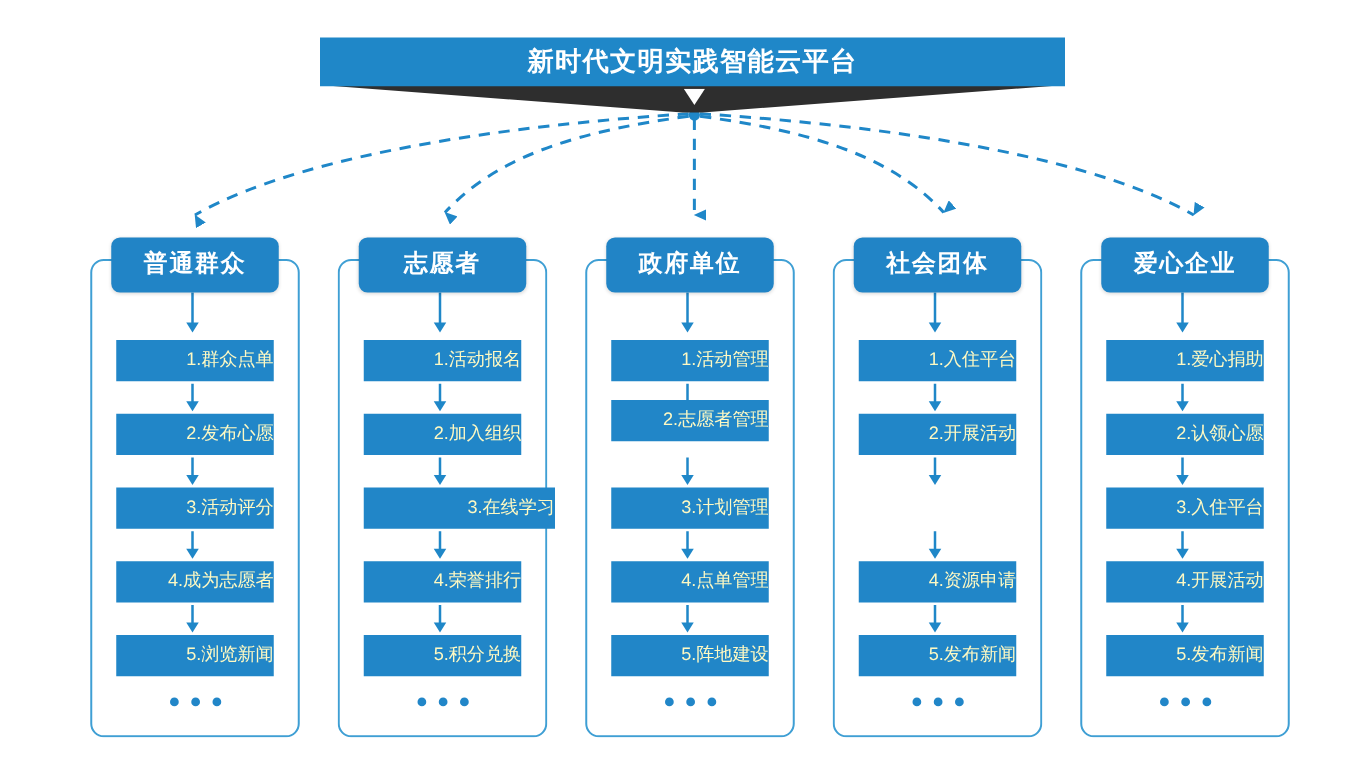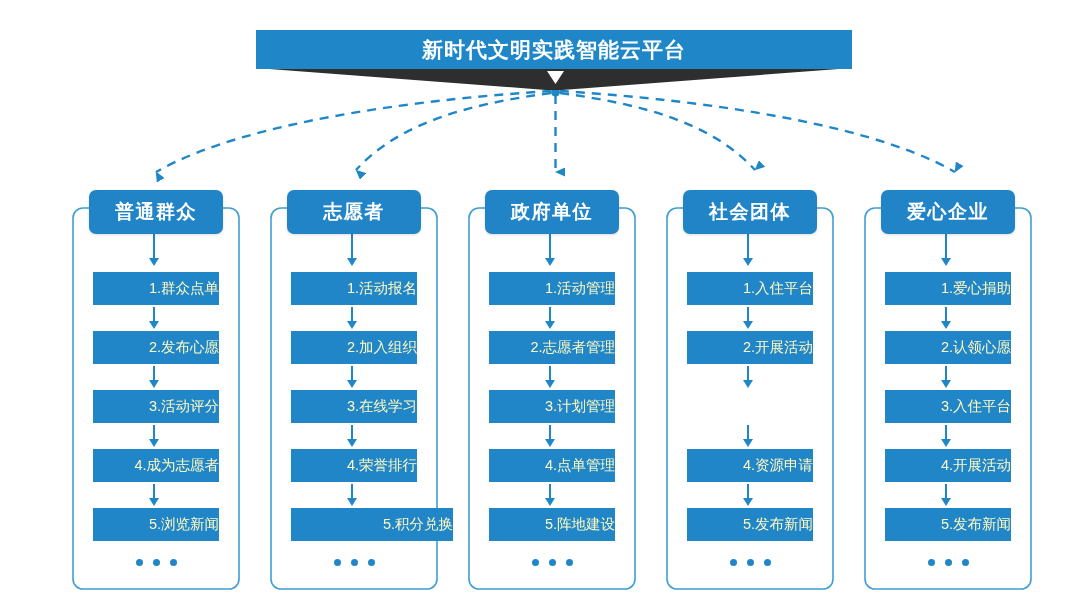--- a/index.html
+++ b/index.html
@@ -283,52 +283,52 @@
           <div class="item" style="top: 65px;">
             <span class="item-label">1.活动报名</span>
           </div>
           <div class="item-arrow" style="top: 100px;"></div>
           <div class="item-arrow-head" style="top: 114px;"></div>
           <div class="item" style="top: 124px;">
             <span class="item-label">2.加入组织</span>
           </div>
           <div class="item-arrow" style="top: 159px;"></div>
           <div class="item-arrow-head" style="top: 173px;"></div>
-          <div class="item" style="top: 183px;">
+          <div class="item" style="top: 183px; padding-left: 27px;">
             <span class="item-label">3.在线学习</span>
           </div>
           <div class="item-arrow" style="top: 218px;"></div>
           <div class="item-arrow-head" style="top: 232px;"></div>
           <div class="item" style="top: 242px;">
             <span class="item-label">4.荣誉排行</span>
           </div>
           <div class="item-arrow" style="top: 277px;"></div>
           <div class="item-arrow-head" style="top: 291px;"></div>
-          <div class="item" style="top: 301px; padding-left: 36px;">
+          <div class="item" style="top: 301px;">
             <span class="item-label">5.积分兑换</span>
           </div>
           <div class="ellipsis"><i></i><i></i><i></i></div>
         </div>
       </div>
       <div class="column" style="left: 468px;">
         <svg class="col-frame" viewBox="0 0 168 383">
           <path d="M 57,1 L 11,1 A 10 10 0 0 0 1,11 L 1,372 A 10 10 0 0 0 11,382 L 157,382 A 10 10 0 0 0 167,372 L 167,11 A 10 10 0 0 0 157,1 L 111,1" fill="none" stroke="#3f9fd4" stroke-width="1.6"></path>
         </svg>
         <div class="col-header">
           <span class="col-header-label">政府单位</span>
         </div>
         <div class="col-body">
           <div class="col-stem"></div>
           <div class="col-stem-head"></div>
           <div class="item" style="top: 65px;">
             <span class="item-label">1.活动管理</span>
           </div>
           <div class="item-arrow" style="top: 100px;"></div>
           <div class="item-arrow-head" style="top: 114px;"></div>
-          <div class="item" style="top: 124px;">
+          <div class="item" style="top: 113px;">
             <span class="item-label">2.志愿者管理</span>
           </div>
           <div class="item-arrow" style="top: 159px;"></div>
           <div class="item-arrow-head" style="top: 173px;"></div>
           <div class="item" style="top: 183px;">
             <span class="item-label">3.计划管理</span>
           </div>
           <div class="item-arrow" style="top: 218px;"></div>
           <div class="item-arrow-head" style="top: 232px;"></div>
           <div class="item" style="top: 242px;">

